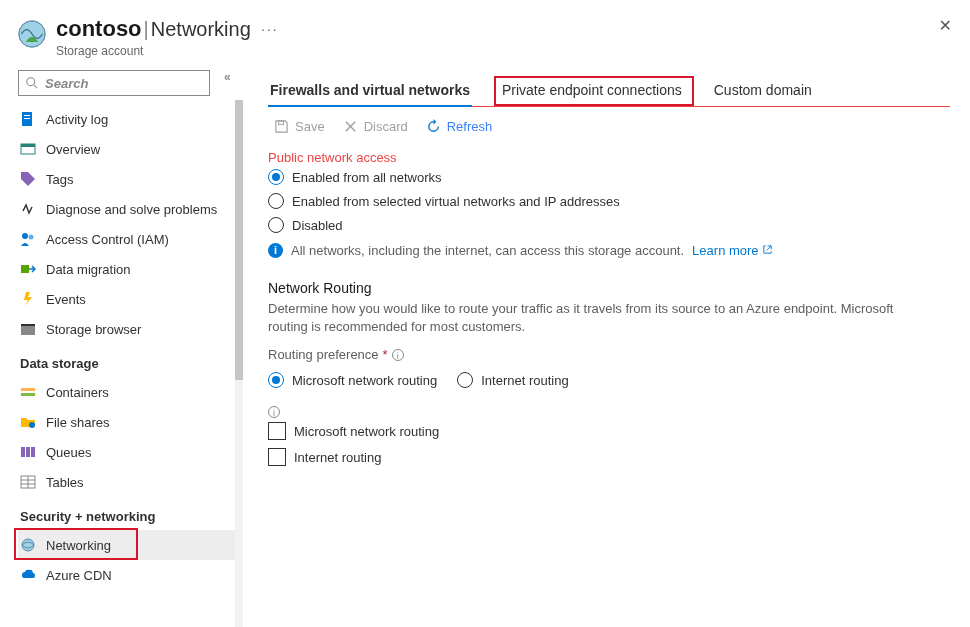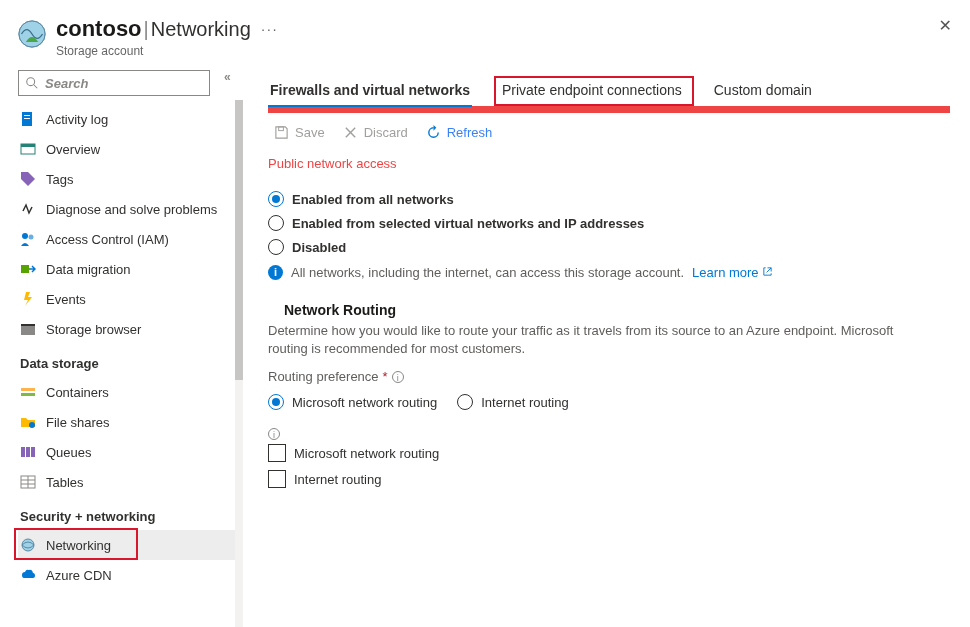--- a/index.html
+++ b/index.html
@@ -32,45 +32,45 @@
   .nav-item { display:flex; align-items:center; gap:10px; height:30px; font-size:13px; color:#323130; cursor:pointer; padding-left:2px; padding-right:10px; }
   .nav-item.selected { background:#ededed; }
   .nav-item .nicon { width:16px; height:16px; display:flex; align-items:center; justify-content:center; }
   .highlight-box { border:2px solid #d9162b; position:absolute; pointer-events:none; }
 
   .vscroll-track { position:absolute; right:0; top:0; bottom:0; width:8px; background:#f3f2f1; }
   .vscroll-thumb { position:absolute; right:0; top:0; width:8px; background:#c8c6c4; }
 
   
   .main { flex:1; padding:16px 20px 0 24px; overflow:hidden; }
-  .tabs { display:flex; align-items:flex-end; gap:28px; border-bottom:7px solid #ef4444; padding-bottom:0; position:relative; }
+  .tabs { display:flex; align-items:flex-end; gap:28px; border-bottom:1px solid #ef4444; padding-bottom:0; position:relative; }
   .tab { font-size:14px; color:#323130; padding:4px 2px 8px 2px; cursor:pointer; position:relative; }
   .tab.active { font-weight:600; }
   .tab.active::after { content:""; position:absolute; left:0; right:0; bottom:-1px; height:2px; background:#0078d4; }
   .tab-highlight { position:absolute; border:2px solid #d9162b; pointer-events:none; }
 
   .toolbar { display:flex; align-items:center; gap:18px; padding:12px 0 14px 6px; }
   .tb-btn { display:flex; align-items:center; gap:6px; font-size:13px; color:#323130; cursor:pointer; }
   .tb-btn.disabled { color:#a19f9d; cursor:default; }
   .tb-btn svg, .tb-btn .ic { width:15px; height:15px; }
   .tb-btn.refresh { color:#0078d4; }
   .tb-btn.refresh .label { color:#3b82f6; }
 
   .section-label { font-size:13px; color:#ef4444; margin-top:2px; }
-  .opts { margin-top:16px; margin-bottom:6px;font-weight:bold; }
+  .opts { margin-top:0; margin-bottom:6px; }
   .radio-row { display:flex; align-items:center; gap:8px; font-size:13px; color:#323130; padding:4px 0; cursor:pointer; }
   .radio { width:16px; height:16px; border:1px solid #323130; border-radius:50%; display:flex; align-items:center; justify-content:center; flex:0 0 auto; }
   .radio.sel { border-color:#0078d4; }
   .radio.sel::after { content:""; width:8px; height:8px; background:#0078d4; border-radius:50%; }
   .info-row { display:flex; align-items:center; gap:8px; font-size:13px; color:#605e5c; margin-top:4px; }
   .info-row .info-ic { width:15px; height:15px; border-radius:50%; background:#0078d4; color:#fff; font-size:11px; line-height:15px; text-align:center; font-weight:600; flex:0 0 auto; }
   .info-row a { color:#0078d4; text-decoration:none; cursor:pointer; }
   .ext-ic svg { width:11px; height:11px; }
 
-  .h3 { font-size:14px; font-weight:700; margin-top:22px; color:#1b1a19;margin-left:16px; }
+  .h3 { font-size:14px; font-weight:400; margin-top:22px; color:#1b1a19; }
   .desc { font-size:13px; color:#605e5c; margin-top:4px; max-width:640px; line-height:1.35; }
   .field-label { display:flex; align-items:center; gap:4px; font-size:13px; color:#605e5c; margin-top:12px; }
   .req { color:#a4262c; }
   .help-ic { width:12px; height:12px; border:1px solid #8a8886; border-radius:50%; font-size:9px; line-height:12px; text-align:center; color:#8a8886; }
   .inline-radios { display:flex; gap:20px; margin-top:6px; }
   .cb-row { display:flex; align-items:center; gap:8px; font-size:13px; color:#323130; padding:4px 0; cursor:pointer; }
   .cb { width:18px; height:18px; border:1px solid #323130; flex:0 0 auto; }
 </style>
 </head>
 <body>

